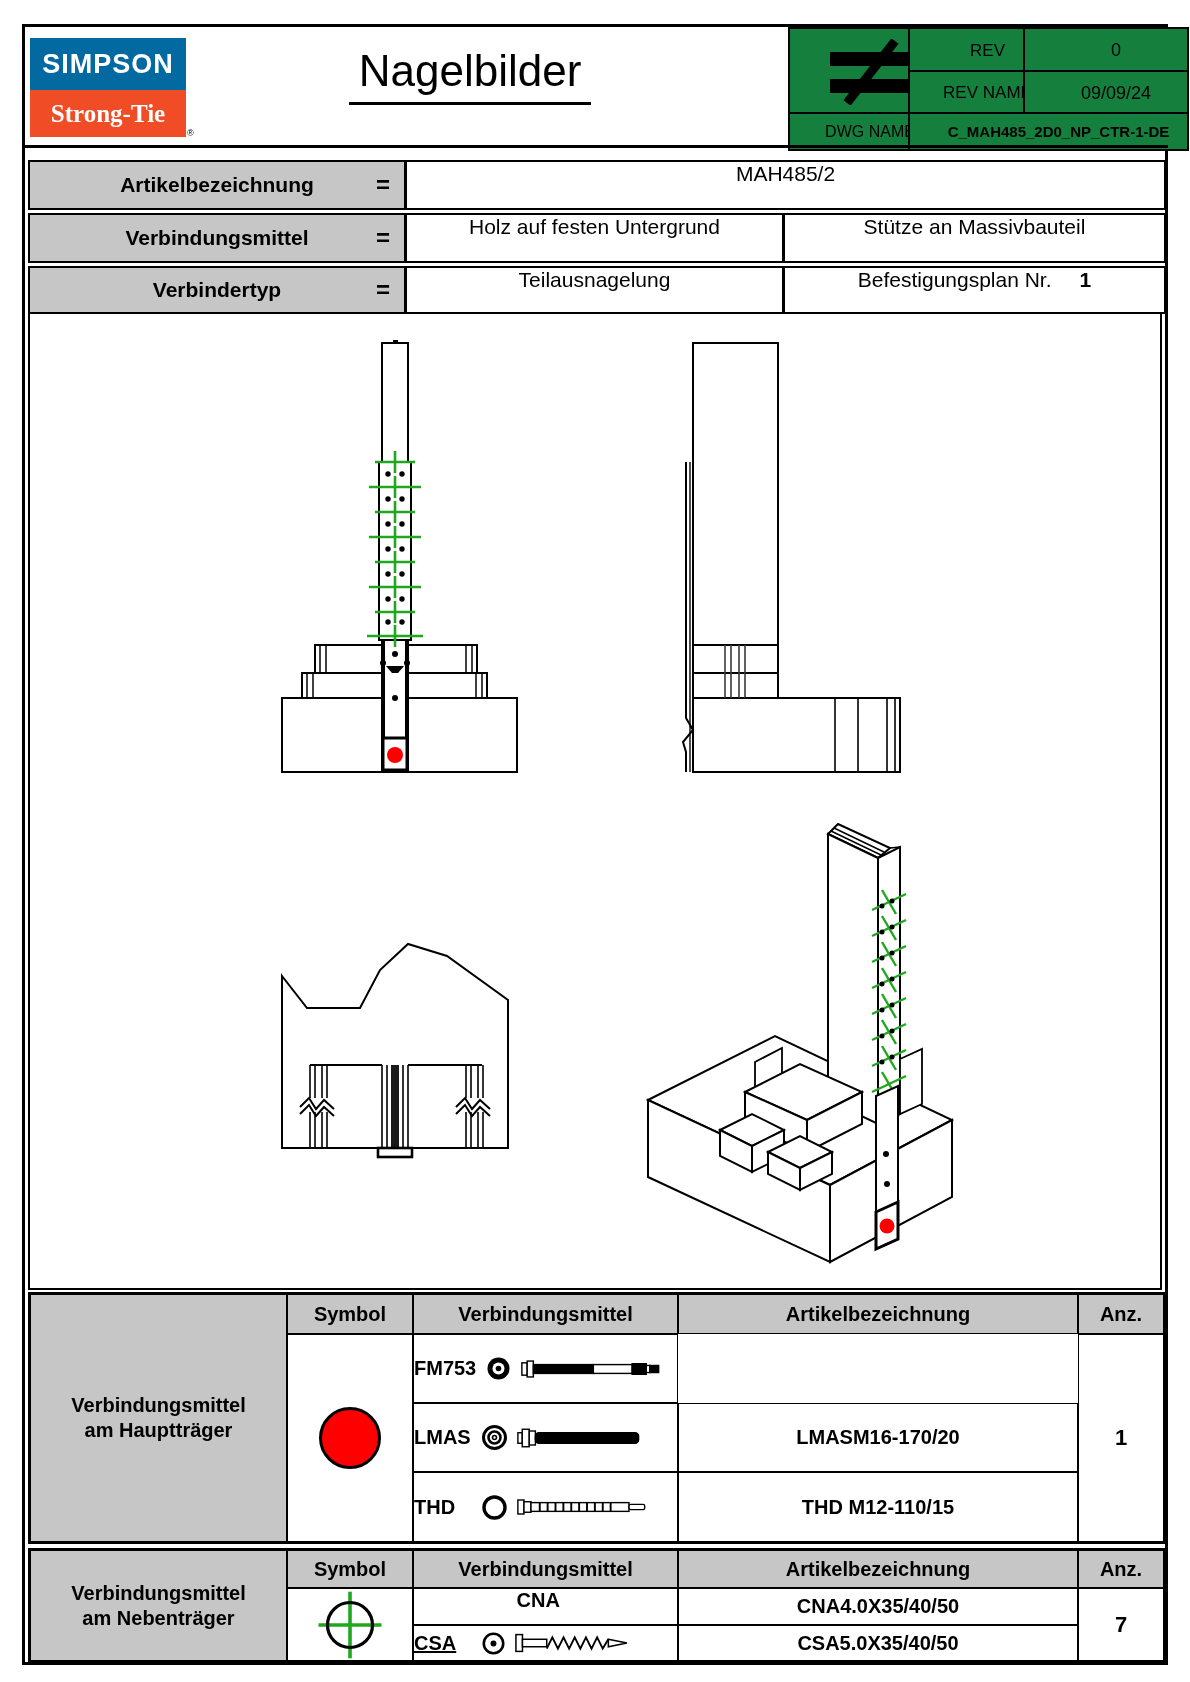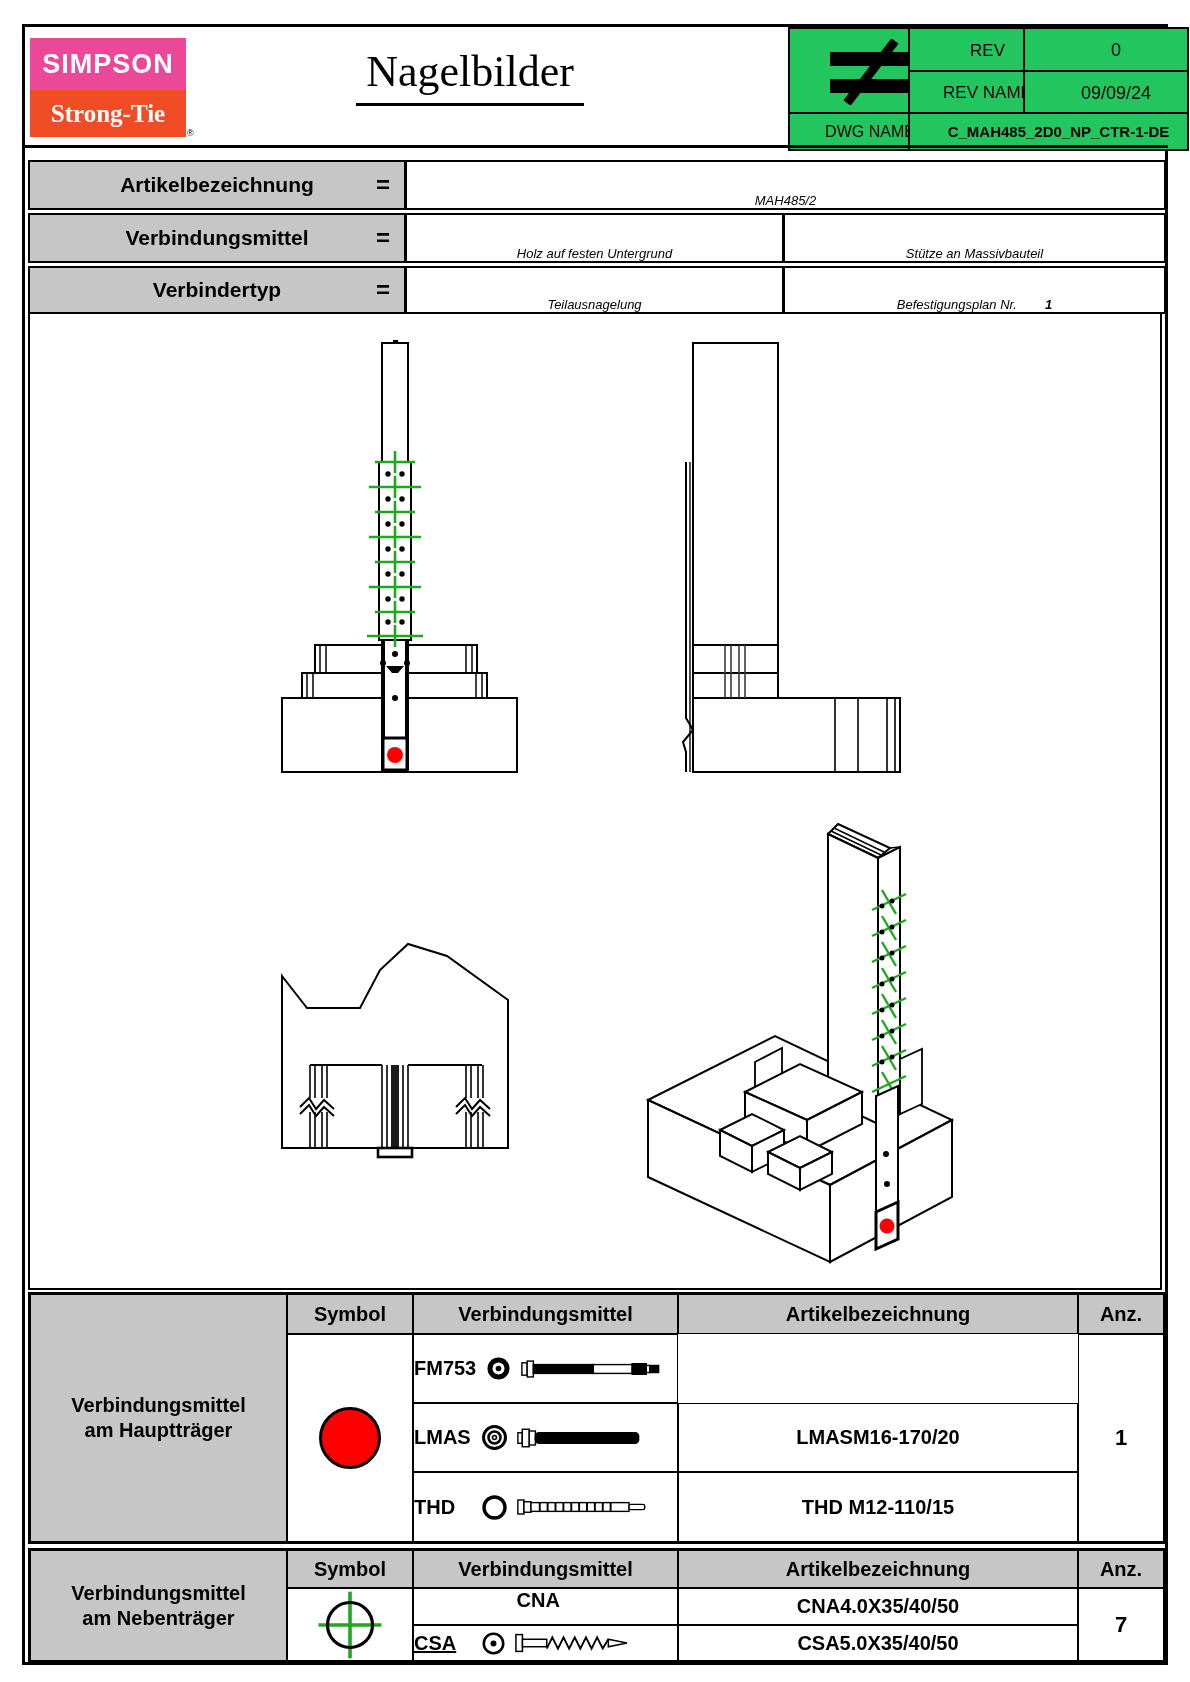--- a/index.html
+++ b/index.html
@@ -1,36 +1,36 @@
 <!DOCTYPE html>
 <html><head>
 <meta charset="utf-8">
 <style>
   html,body{margin:0;padding:0;background:#fff;}
   .page{position:relative;width:1190px;height:1682px;background:#fff;
         font-family:"Liberation Sans",sans-serif;color:#000;overflow:hidden;}
   .abs{position:absolute;}
   .frame{left:22px;top:24px;width:1140px;height:1635px;border:3px solid #000;}
   
-  .logo-black{left:30px;top:38px;width:156px;height:52px;background:#ec4899;color:#fff;
+  .logo-black{left:30px;top:38px;width:156px;height:52px;background:#0369a1;color:#fff;
     display:flex;align-items:center;justify-content:center;font-weight:bold;font-size:27px;letter-spacing:1px;}
   .logo-orange{left:30px;top:90px;width:156px;height:47px;background:#f04c25;color:#fff;
     display:flex;align-items:center;justify-content:center;font-weight:bold;font-size:25px;
     font-family:"Liberation Serif",serif;}
   .logo-reg{left:187px;top:128px;font-size:9px;}
-  .doc-title{left:150px;top:46px;width:640px;text-align:center;font-size:44px;font-family:Liberation Serif, serif;}
+  .doc-title{left:150px;top:46px;width:640px;text-align:center;font-size:44px;}
   .doc-title span{display:inline-block;border-bottom:3px solid #000;padding:0 10px 6px 10px;}
-  .hcell{border:2px solid #000;display:flex;align-items:center;justify-content:center;background:#22c55e;padding-left:20px;}
+  .hcell{border:2px solid #000;display:flex;align-items:center;justify-content:center;background:#15803d;padding-left:20px;}
   .hline{left:22px;top:145px;width:1146px;height:3px;background:#000;}
   
   .irow{left:28px;width:1134px;display:grid;border:2px solid #000;background:#fff;}
   .irow .lab{background:#c6c6c6;border-right:3px solid #000;position:relative;
     display:flex;align-items:center;justify-content:center;font-weight:bold;font-size:21px;}
   .irow .lab .eq{position:absolute;right:14px;font-size:24px;font-weight:bold;}
-  .irow .val{display:flex;align-items:flex-end;justify-content:center;font-size:13px;border-right:3px solid #000;font-style:italic;}
+  .irow .val{display:flex;align-items:flex-start;justify-content:center;font-size:21px;border-right:3px solid #000;}
   .irow .val:last-child{border-right:none;}
   
   .drawbox{left:28px;top:312px;width:1130px;height:974px;border:2px solid #000;background:#fff;}
   
   .ftable{left:28px;width:1134px;display:grid;border:2px solid #000;background:#fff;}
   .c{border:1.5px solid #000;display:flex;align-items:center;justify-content:center;background:#fff;}
   .gray{background:#c6c6c6;font-weight:bold;font-size:20px;}
   .rowlab{grid-column:1;grid-row:1/-1;flex-direction:column;line-height:1.25;}
   .symcell{grid-column:2;grid-row:2/-1;}
   .qtycell{grid-column:5;grid-row:2/-1;font-weight:bold;font-size:22px;}

